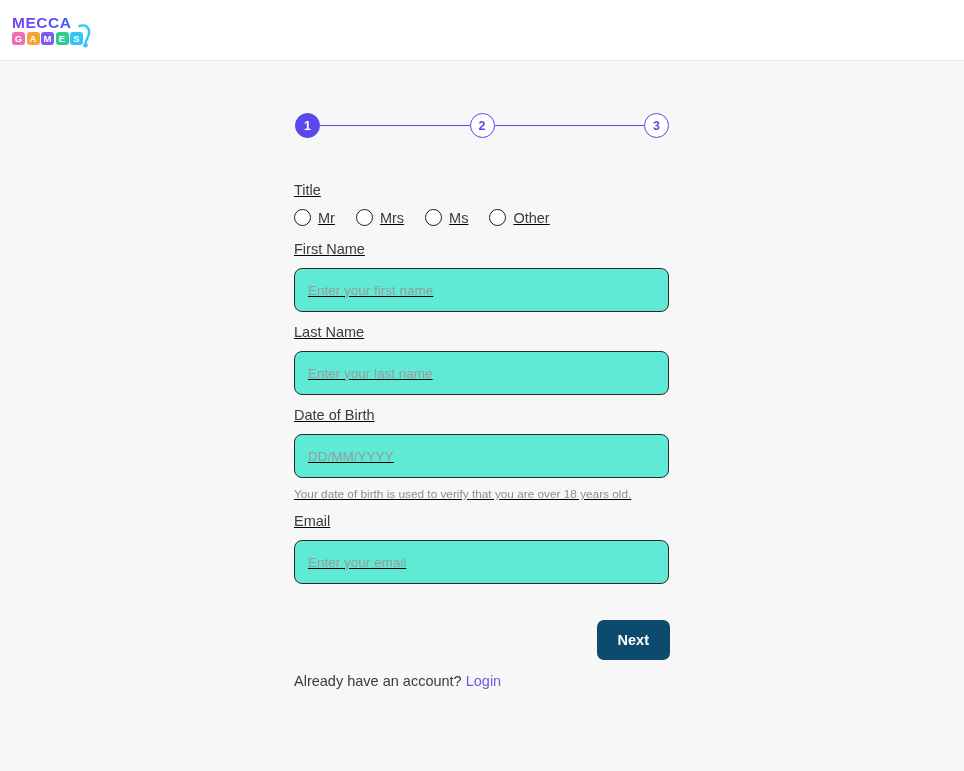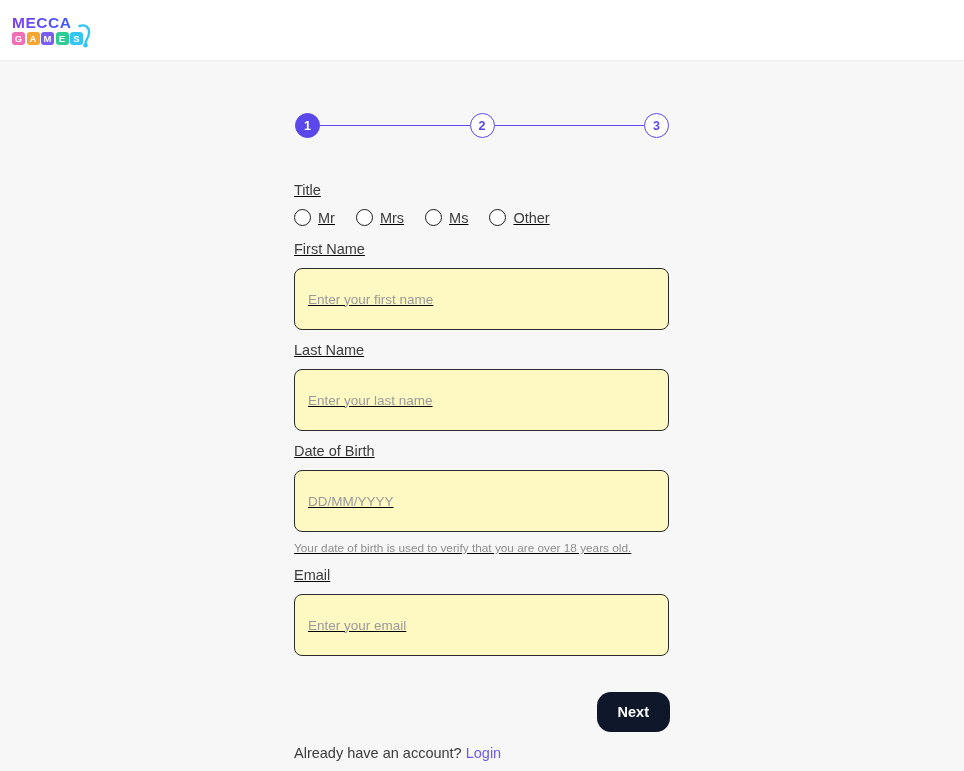--- a/index.html
+++ b/index.html
@@ -110,24 +110,24 @@
   
   .field { margin-bottom: 12px; text-decoration: underline; }
   .field-label {
     font-size: 14.5px;
     color: #3b3b3b;
     margin-bottom: 11px;
     display: block;
   }
   .text-input {
     width: 375px;
-    height: 62px;
+    height: 44px;
     border: 1.6px solid #2b2b2b;
     border-radius: 8px;
-    background: #fef9c3;
+    background: #5eead4;
     font-size: 13.5px;
     font-family: "Liberation Sans", sans-serif;
     color: #222;
     padding: 0 13px;
     outline: none;
     display: block;
   }
   .text-input::placeholder { color: #9a9a9a; }
   .helper-text {
     font-size: 11.8px;
@@ -263,21 +263,21 @@
       <input class="text-input" type="text" placeholder="DD/MM/YYYY" style="">
       <span class="helper-text">Your date of birth is used to verify that you are over 18 years old.</span>
     </div>
 
     <div class="field">
       <label class="field-label">Email</label>
       <input class="text-input" type="text" placeholder="Enter your email" style="">
     </div>
 
     <div class="actions">
-      <button class="next-button" style="background: #0f172a; border-radius: 14px;">Next</button>
+      <button class="next-button" style="background: #0c4a6e;">Next</button>
     </div>
 
     <div class="account-line">
       <span>Already have an account?</span>
       <a class="login-link" style="color: rgb(108, 92, 231);">Login</a>
     </div>
 
   </div>
 </main>
 

